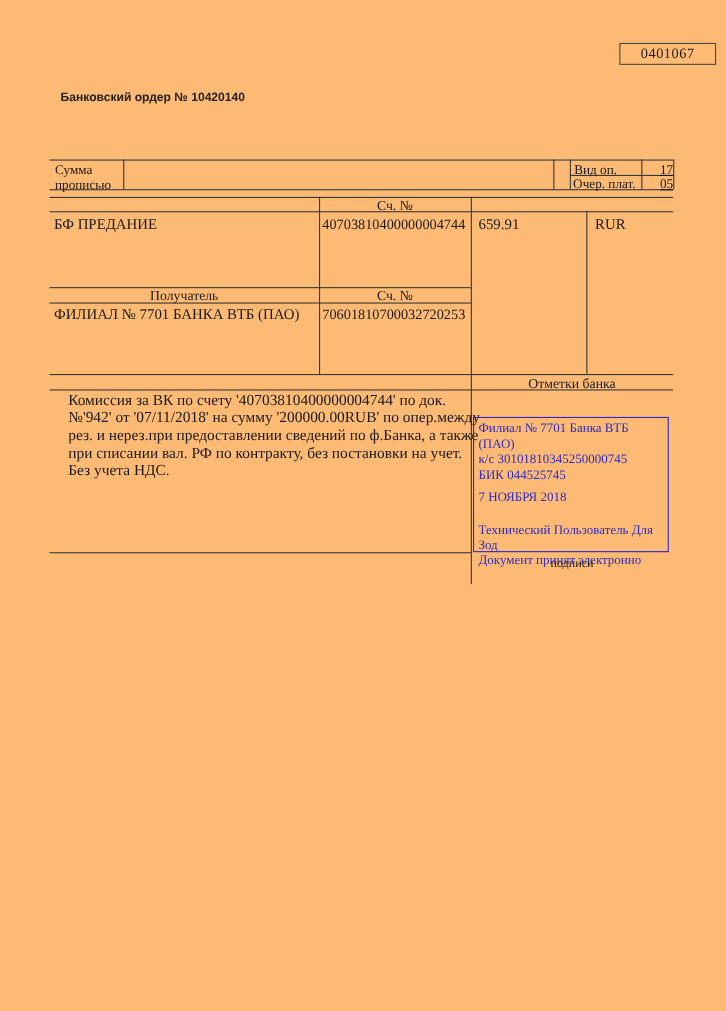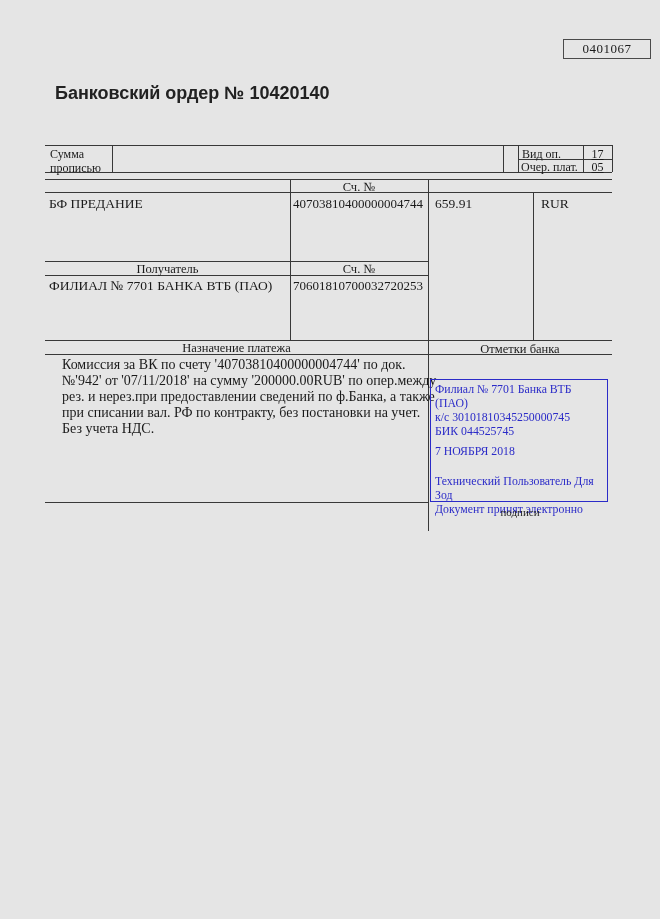--- a/index.html
+++ b/index.html
@@ -1,41 +1,41 @@
 <!DOCTYPE html>
 <html style="--stamp-color: #2b2bc8;"><head>
 <meta charset="utf-8">
 <style>
   html,body{margin:0;padding:0;background:#ffffff;}
   .page{
-    position:relative;width:660px;height:919px;background:#e5e5e5;
+    position:relative;width:660px;height:919px;background:#fdba74;
     font-family:"Liberation Serif","DejaVu Serif",serif;
     color:#1a1a1a;overflow:hidden;
   }
   
   .hl{position:absolute;height:1px;background:#383838;}
   .vl{position:absolute;width:1px;background:#383838;}
   
   .form-code-box{
     position:absolute;left:563px;top:39px;width:86px;height:18px;
     border:1px solid #4a4a4a;display:flex;align-items:center;justify-content:center;
     font-size:13px;letter-spacing:.5px;
   }
   .doc-title{
     position:absolute;left:55px;top:83px;
     font-family:"Liberation Sans","DejaVu Sans",sans-serif;
-    font-weight:bold;font-size:18px;color:#222;
+    font-weight:bold;font-size:11px;color:#222;
   }
   .date-wrap{position:absolute;left:342px;top:82px;width:118px;text-align:center;}
   .date-value{font-size:14px;padding-bottom:3px;border-bottom:2px solid #4a4a4a;}
   .date-label{font-size:10px;margin-top:2px;color:#222;}
   
   .cell{position:absolute;font-size:13.5px;white-space:nowrap;}
   .small{font-size:12px;text-align:right;}
-  .ctr{text-align:center;white-space:nowrap;text-decoration:underline;}
+  .ctr{text-align:right;white-space:nowrap;text-decoration:underline;}
   .hdr{position:absolute;font-size:12.5px;text-align:center;}
   .wrap{white-space:normal;}
   .amount-words-label{
     position:absolute;left:50px;top:148px;width:58px;
     font-size:12px;line-height:13.5px;white-space:normal;
   }
   .purpose-text{
     position:absolute;left:62px;top:357px;width:377px;
     font-size:14px;line-height:16px;white-space:normal;
   }
@@ -97,21 +97,20 @@
   <div class="cell" style="left:49px;top:196px">БФ ПРЕДАНИЕ</div>
   <div class="cell" style="left:293px;top:196px;font-size:13px">40703810400000004744</div>
   <div class="cell" style="left:435px;top:196px">659.91</div>
   <div class="cell" style="left:541px;top:196px">RUR</div>
 
   <div class="hdr" style="left:45px;top:262px;width:245px">Получатель</div>
   <div class="hdr" style="left:290px;top:262px;width:138px">Сч. №</div>
   <div class="cell" style="left:49px;top:278px">ФИЛИАЛ № 7701 БАНКА ВТБ (ПАО)</div>
   <div class="cell" style="left:293px;top:278px;font-size:13px">70601810700032720253</div>
 
-  <div class="hdr" style="left:45px;top:341px;width:383px">Назначение платежа</div>
   <div class="hdr" style="left:428px;top:342px;width:184px">Отметки банка</div>
 
   <div class="purpose-text">Комиссия за ВК по счету '40703810400000004744' по док.№'942' от '07/11/2018' на сумму '200000.00RUB' по опер.между рез. и нерез.при предоставлении сведений по ф.Банка, а также при списании вал. РФ по контракту, без постановки на учет. Без учета НДС.</div>
 
   <div class="stamp">
     <div class="stamp-line">Филиал № 7701 Банка ВТБ (ПАО)</div>
     <div class="stamp-line">к/с 30101810345250000745</div>
     <div class="stamp-line">БИК 044525745</div>
     <div class="stamp-line gap1">7 НОЯБРЯ 2018</div>
     <div class="stamp-line gap2 wrap">Технический Пользователь Для Зод</div>

